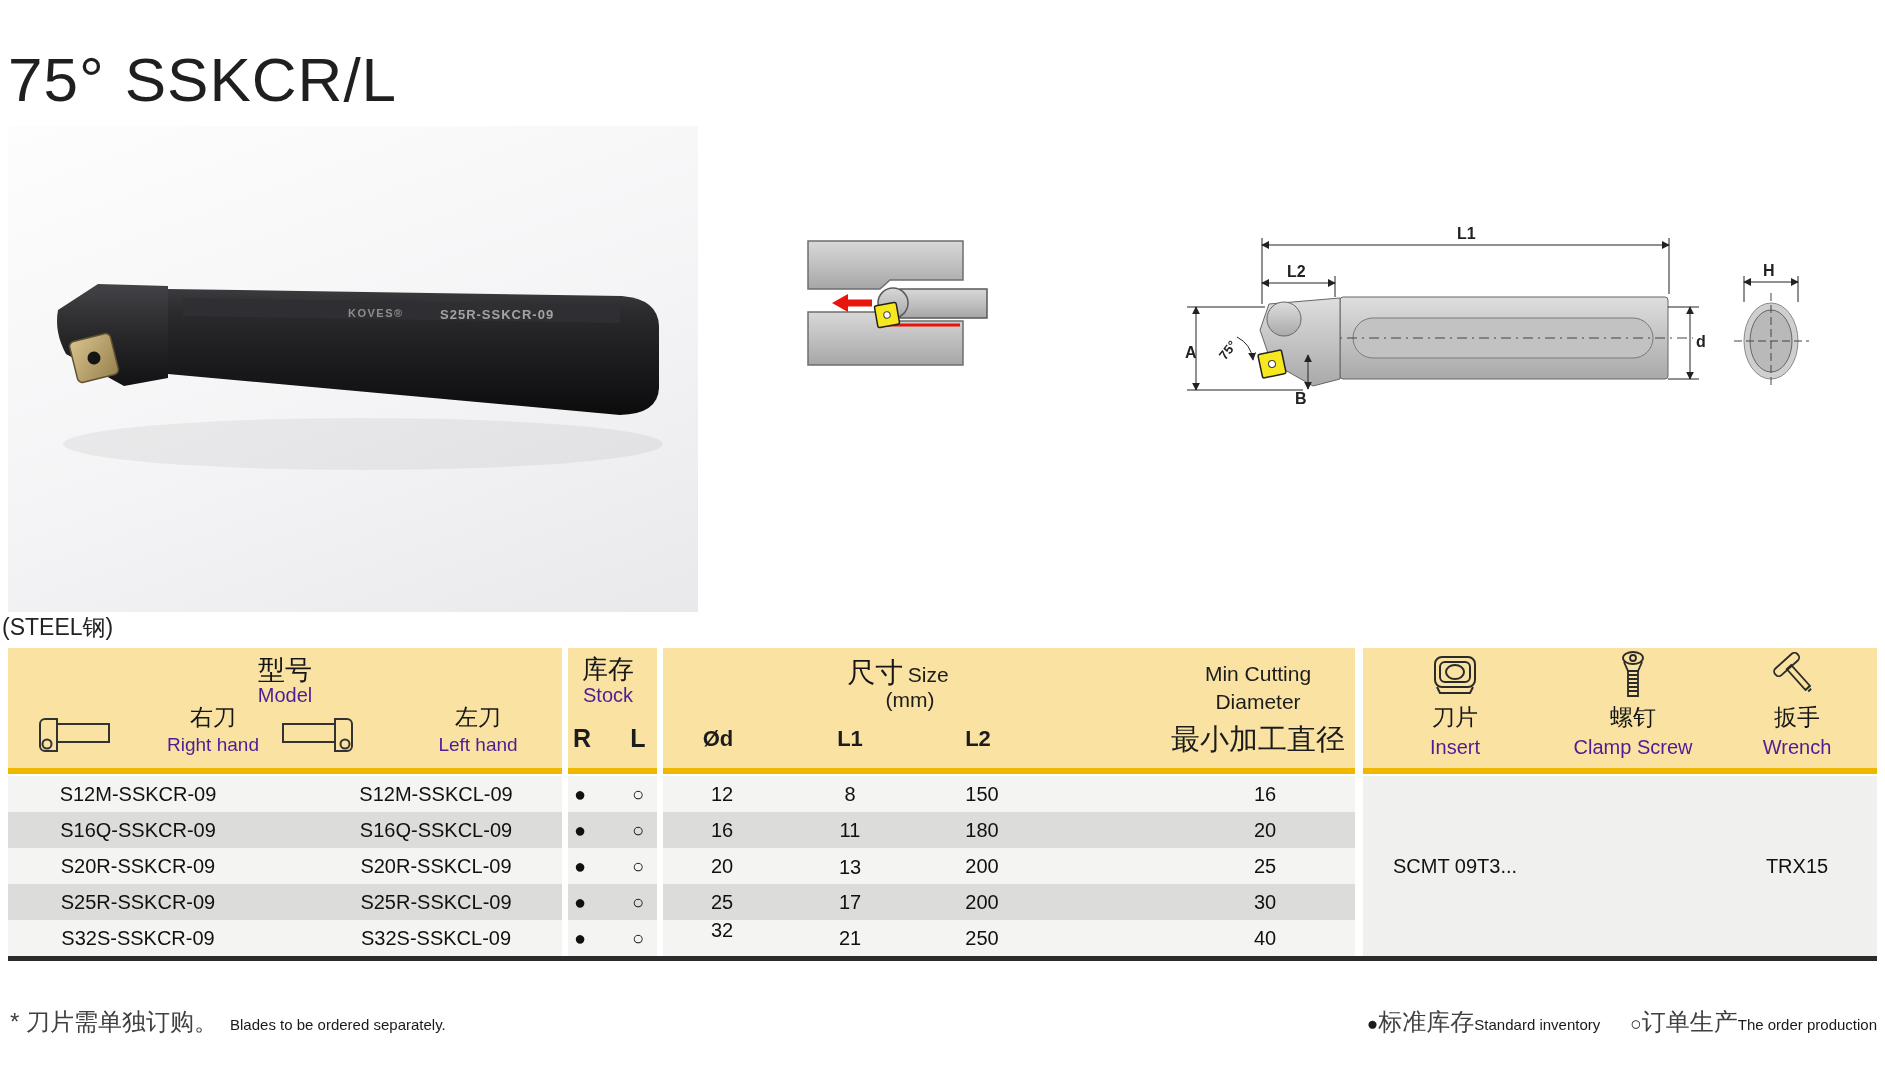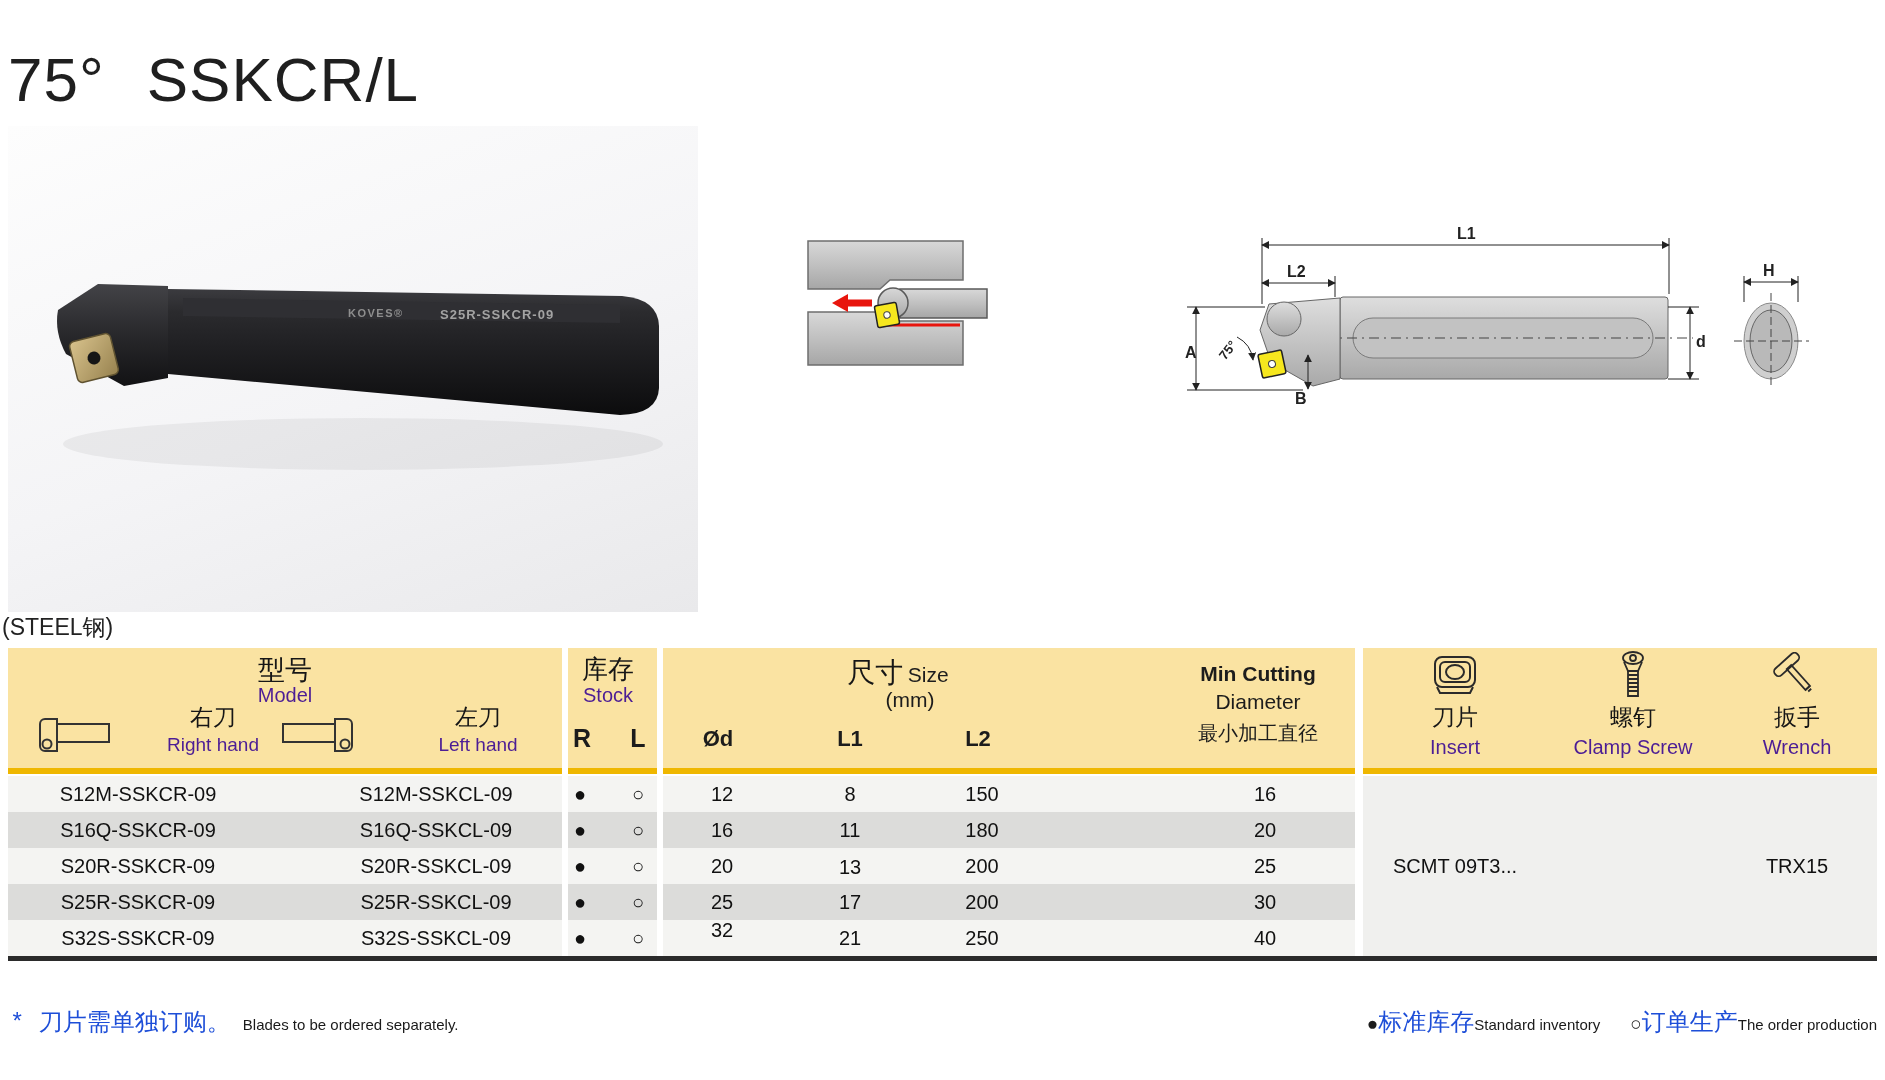--- a/index.html
+++ b/index.html
@@ -2,21 +2,21 @@
 <html><head>
 <meta charset="utf-8">
 <style>
   html,body{margin:0;padding:0;background:#fff;}
   #page{position:relative;width:1885px;height:1080px;background:#fff;overflow:hidden;
         font-family:"Liberation Sans","DejaVu Sans",sans-serif;color:#1c1c1c;}
   .abs{position:absolute;}
   .cx{transform:translateX(-50%);white-space:nowrap;}
   
   .title{left:8px;top:44px;font-size:62px;font-weight:400;letter-spacing:1px;color:#1f1f1f;}
-  .title .code{margin-left:42px;}
+  .title .code{margin-left:20px;}
   
   .photo{left:8px;top:126px;width:690px;height:486px;
          background:linear-gradient(160deg,#fdfdfd 0%,#f4f4f6 55%,#e9e9eb 100%);}
   
   .steel{left:2px;top:612px;font-size:23px;color:#222;}
   
   .tbl{left:8px;top:648px;width:1869px;height:313px;}
   .hdr{left:0;top:0;width:1869px;height:120px;background:#FAE3A2;}
   .gold{top:120px;height:6px;background:#EFB700;}
   .sep{top:0;height:308px;background:#fff;z-index:5;}
@@ -26,21 +26,21 @@
   .merged{left:1355px;top:128px;width:514px;height:180px;background:#F0F0EE;}
   .bborder{left:0;top:308px;width:1869px;height:5px;background:#2b2b2b;}
   .hcn{font-size:27px;color:#161616;}
   .hen{font-size:20px;color:#4c1d95;}
   .hsub{font-size:22px;font-weight:700;}
   .cell{font-size:20px;line-height:36px;color:#111;}
   .dotf{font-size:20px;line-height:36px;color:#111;}
   .mergedval{font-size:20px;color:#111;line-height:180px;top:128px;height:180px;}
   
   .foot{top:980px;display:flex;align-items:baseline;gap:12px;}
-  .fcn{font-size:24px;color:#1d4ed8;font-family:Liberation Mono, monospace;}
+  .fcn{font-size:24px;color:#404040;}
   .fen{font-size:15px;color:#1a1a1a;margin-top:36px;}
   .fdot{font-size:19px;}
   svg text{font-family:"Liberation Sans","DejaVu Sans",sans-serif;}
 </style>
 </head>
 <body>
 
 <div id="page">
 
   <div class="abs title">
@@ -203,23 +203,23 @@
     <span class="abs cx hen" style="left:600px;top:36px;">Stock</span>
     <span class="abs cx hsub" style="left:574px;top:76px;font-size:25px;">R</span>
     <span class="abs cx hsub" style="left:630px;top:76px;font-size:25px;">L</span>
 
     <span class="abs cx" style="left:890px;top:6px;"><span class="hcn" style="font-size:28px;">尺寸</span> <span style="font-size:21px;">Size</span></span>
     <span class="abs cx" style="left:902px;top:40px;font-size:21px;">(mm)</span>
     <span class="abs cx hsub" style="left:710px;top:78px;">Ød</span>
     <span class="abs cx hsub" style="left:842px;top:78px;">L1</span>
     <span class="abs cx hsub" style="left:970px;top:78px;">L2</span>
 
-    <span class="abs cx" style="left:1250px;top:14px;font-size:21px;font-weight:bold;">Min Cutting</span>
+    <span class="abs cx" style="left:1250px;top:14px;font-size:21px;">Min Cutting</span>
     <span class="abs cx" style="left:1250px;top:42px;font-size:21px;">Diameter</span>
-    <span class="abs cx" style="left:1250px;top:72px;font-size:20px;">最小加工直径</span>
+    <span class="abs cx" style="left:1250px;top:72px;font-size:29px;">最小加工直径</span>
 
     <span class="abs cx" style="left:1447px;top:4px;">
       <svg width="50" height="46" viewBox="0 0 50 46">
           <g stroke="#2a2a2a" stroke-width="2" fill="none">
         <rect x="5" y="5" width="40" height="30" rx="7"></rect>
         <rect x="10" y="10" width="30" height="20" rx="5"></rect>
         <ellipse cx="25" cy="20" rx="9" ry="7"></ellipse>
         <path d="M7 35 l3 6 h30 l3 -6"></path>
           </g>
         </svg>

